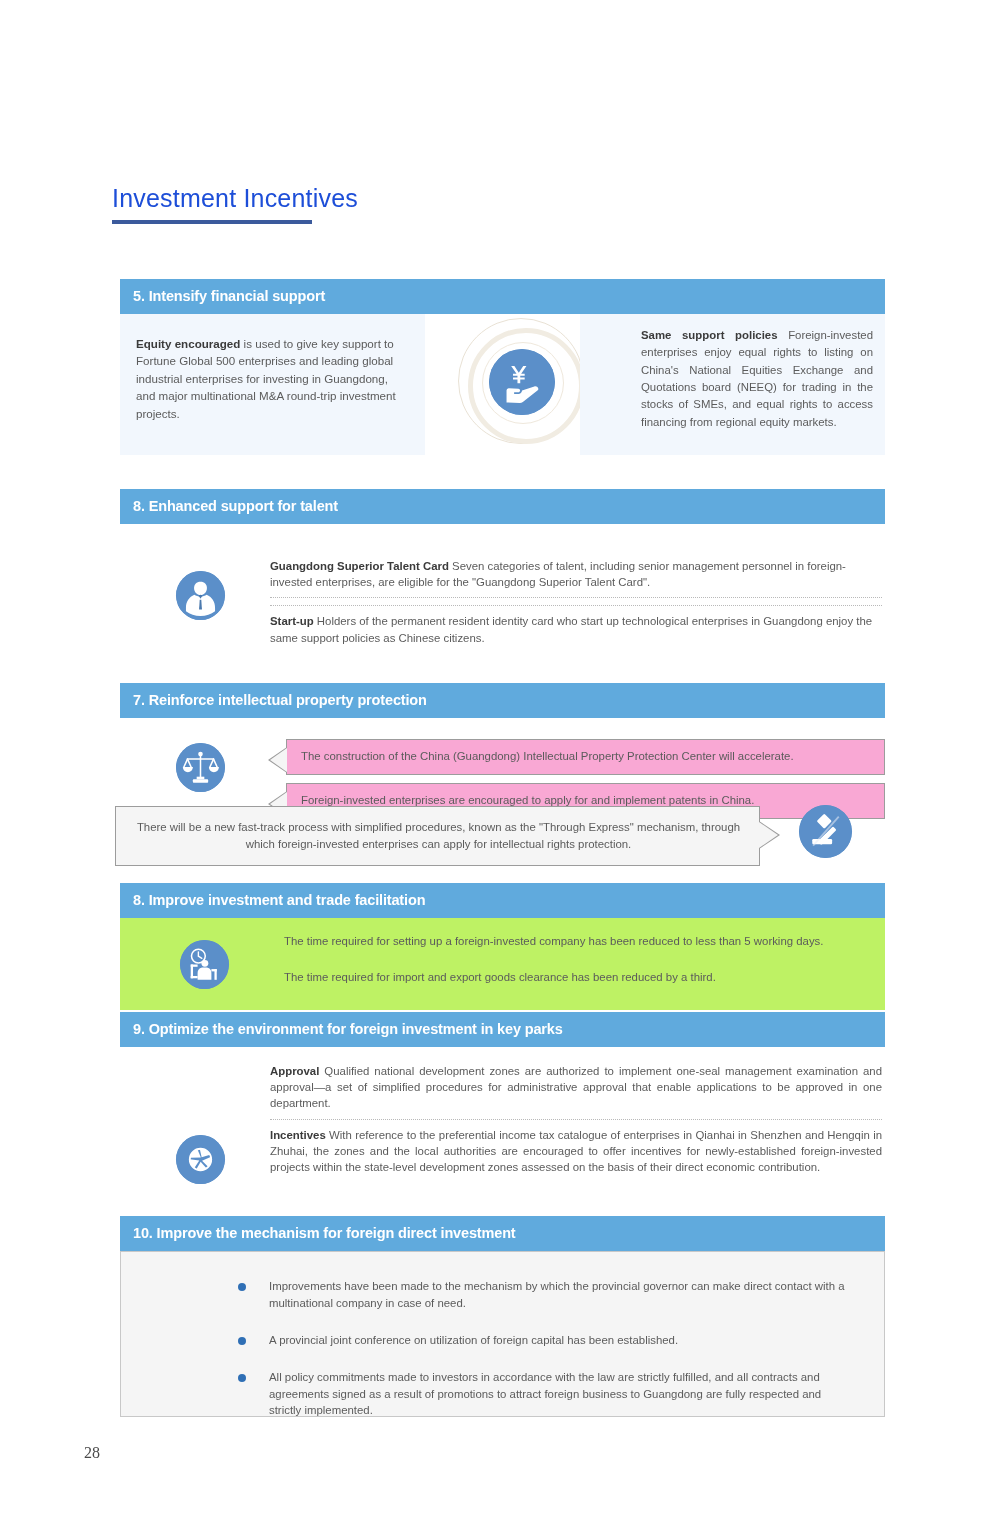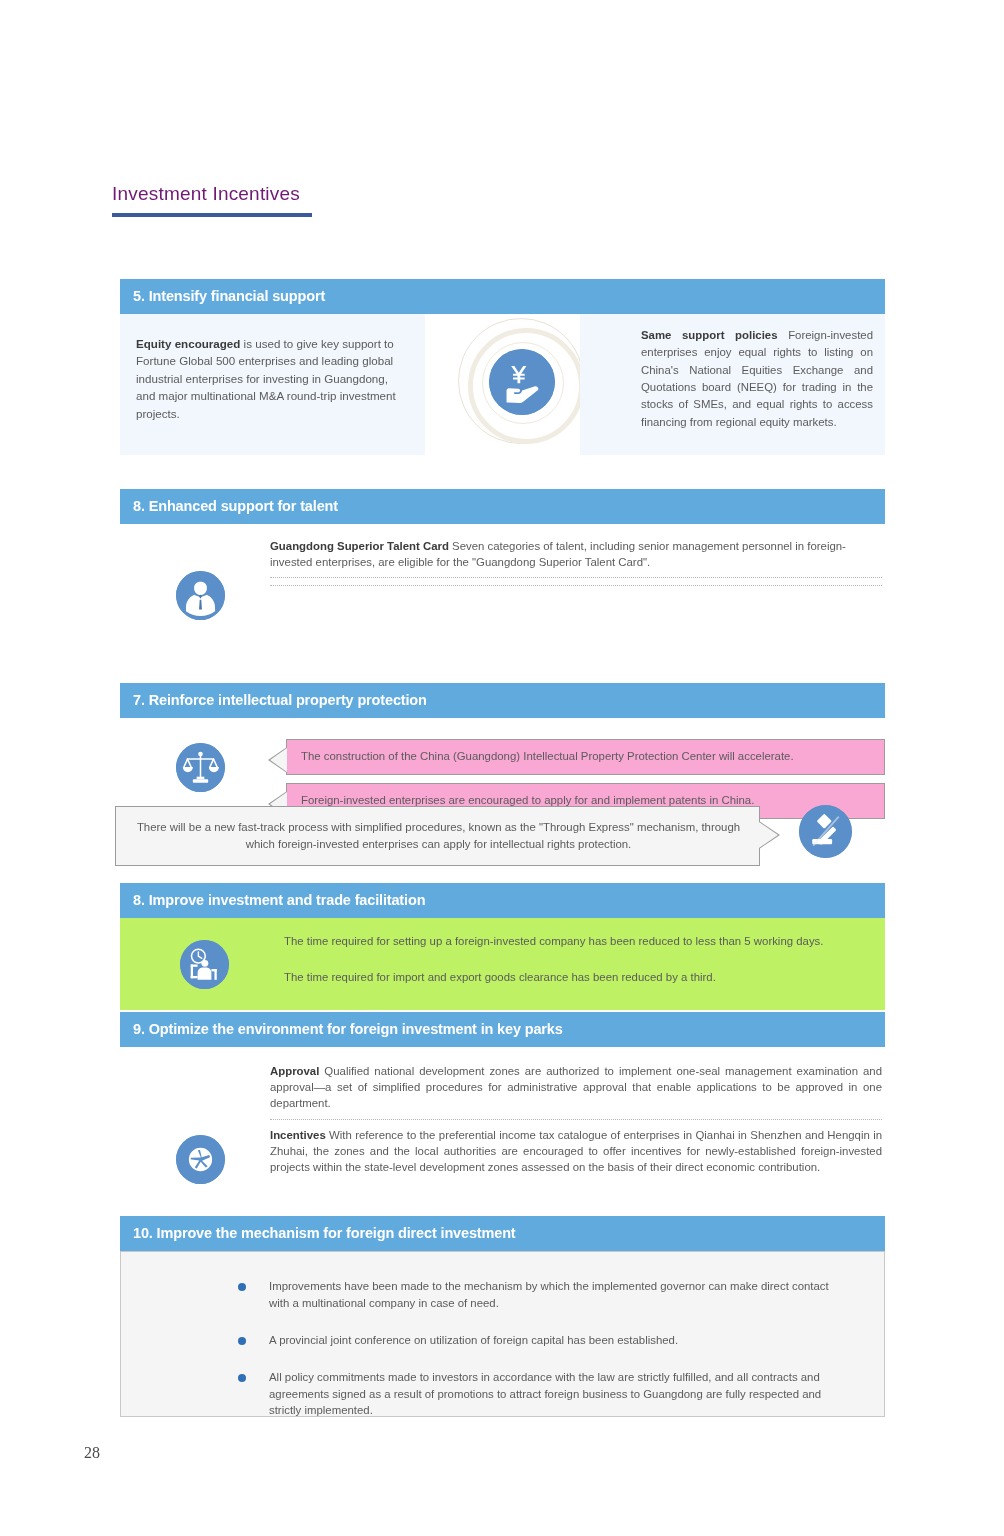--- a/index.html
+++ b/index.html
@@ -23,23 +23,23 @@
   }
 
   
   .page-title-wrap {
     position: absolute;
     left: 112px;
     top: 183px;
     width: 400px;
   }
   .page-title {
-    font-size: 19px;
+    font-size: 25px;
     font-weight: 400;
-    color: #701a75;
+    color: #1d4ed8;
     letter-spacing: 0.2px;
     line-height: 1.2;
     white-space: nowrap;
   }
   .title-rule {
     margin-top: 7px;
     width: 200px;
     height: 4px;
     background: #3b5a9c;
   }
@@ -152,20 +152,21 @@
   .s6-icon {
     position: absolute;
     left: 56px;
     top: 47px;
     width: 49px;
     height: 49px;
   }
   .s6-text {
     margin-left: 150px;
     width: 612px;
+    margin-top: 20px;
   }
 
   
   #section-7 { top: 683px; }
   #sec7-body { height: 105px; }
   .s7-icon {
     position: absolute;
     left: 56px;
     top: 25px;
     width: 49px;
@@ -366,20 +367,21 @@
             <path d="M29.4 32.0l2.6 4.2 2.6-4.2 -2.6-1.1z"></path>
             <path d="M31.0 37.4h2.0l.9 13.0h-3.8z"></path>
           </g>
         </svg>
       </div>
 
       <div class="s6-text">
         <p class="txt"><span class="lead">Guangdong Superior Talent Card</span><span>  Seven categories of talent, including senior management personnel in foreign-invested enterprises, are eligible for the "Guangdong Superior Talent Card".</span></p>
         <div class="dotted-sep"></div>
         <div class="dotted-sep"></div>
+        <p class="txt"><span class="lead">Start-up</span><span>  Holders of the permanent resident identity card who start up technological enterprises in Guangdong enjoy the same support policies as Chinese citizens.</span></p>
       </div>
 
     </div>
   </div>
 
   <div class="section" id="section-7">
     <div class="sec-header">7. Reinforce intellectual property protection</div>
     <div class="sec-body body-white" id="sec7-body">
 
       <div class="icon-circle s7-icon">
@@ -500,21 +502,21 @@
     </div>
   </div>
 
   <div class="section" id="section-10">
     <div class="sec-header">10. Improve the mechanism for foreign direct investment</div>
     <div class="sec-body body-grey" id="sec10-body">
       <div class="bullets">
 
         <div class="bullet-row">
           <span class="bullet-dot"></span>
-          <span class="bullet-text">Improvements have been made to the mechanism by which the implemented governor can make direct contact with a multinational company in case of need.</span>
+          <span class="bullet-text">Improvements have been made to the mechanism by which the provincial governor can make direct contact with a multinational company in case of need.</span>
         </div>
 
         <div class="bullet-row">
           <span class="bullet-dot"></span>
           <span class="bullet-text">A provincial joint conference on utilization of foreign capital has been established.</span>
         </div>
 
         <div class="bullet-row">
           <span class="bullet-dot"></span>
           <span class="bullet-text">All policy commitments made to investors in accordance with the law are strictly fulfilled, and all contracts and agreements signed as a result of promotions to attract foreign business to Guangdong are fully respected and strictly implemented.</span>

